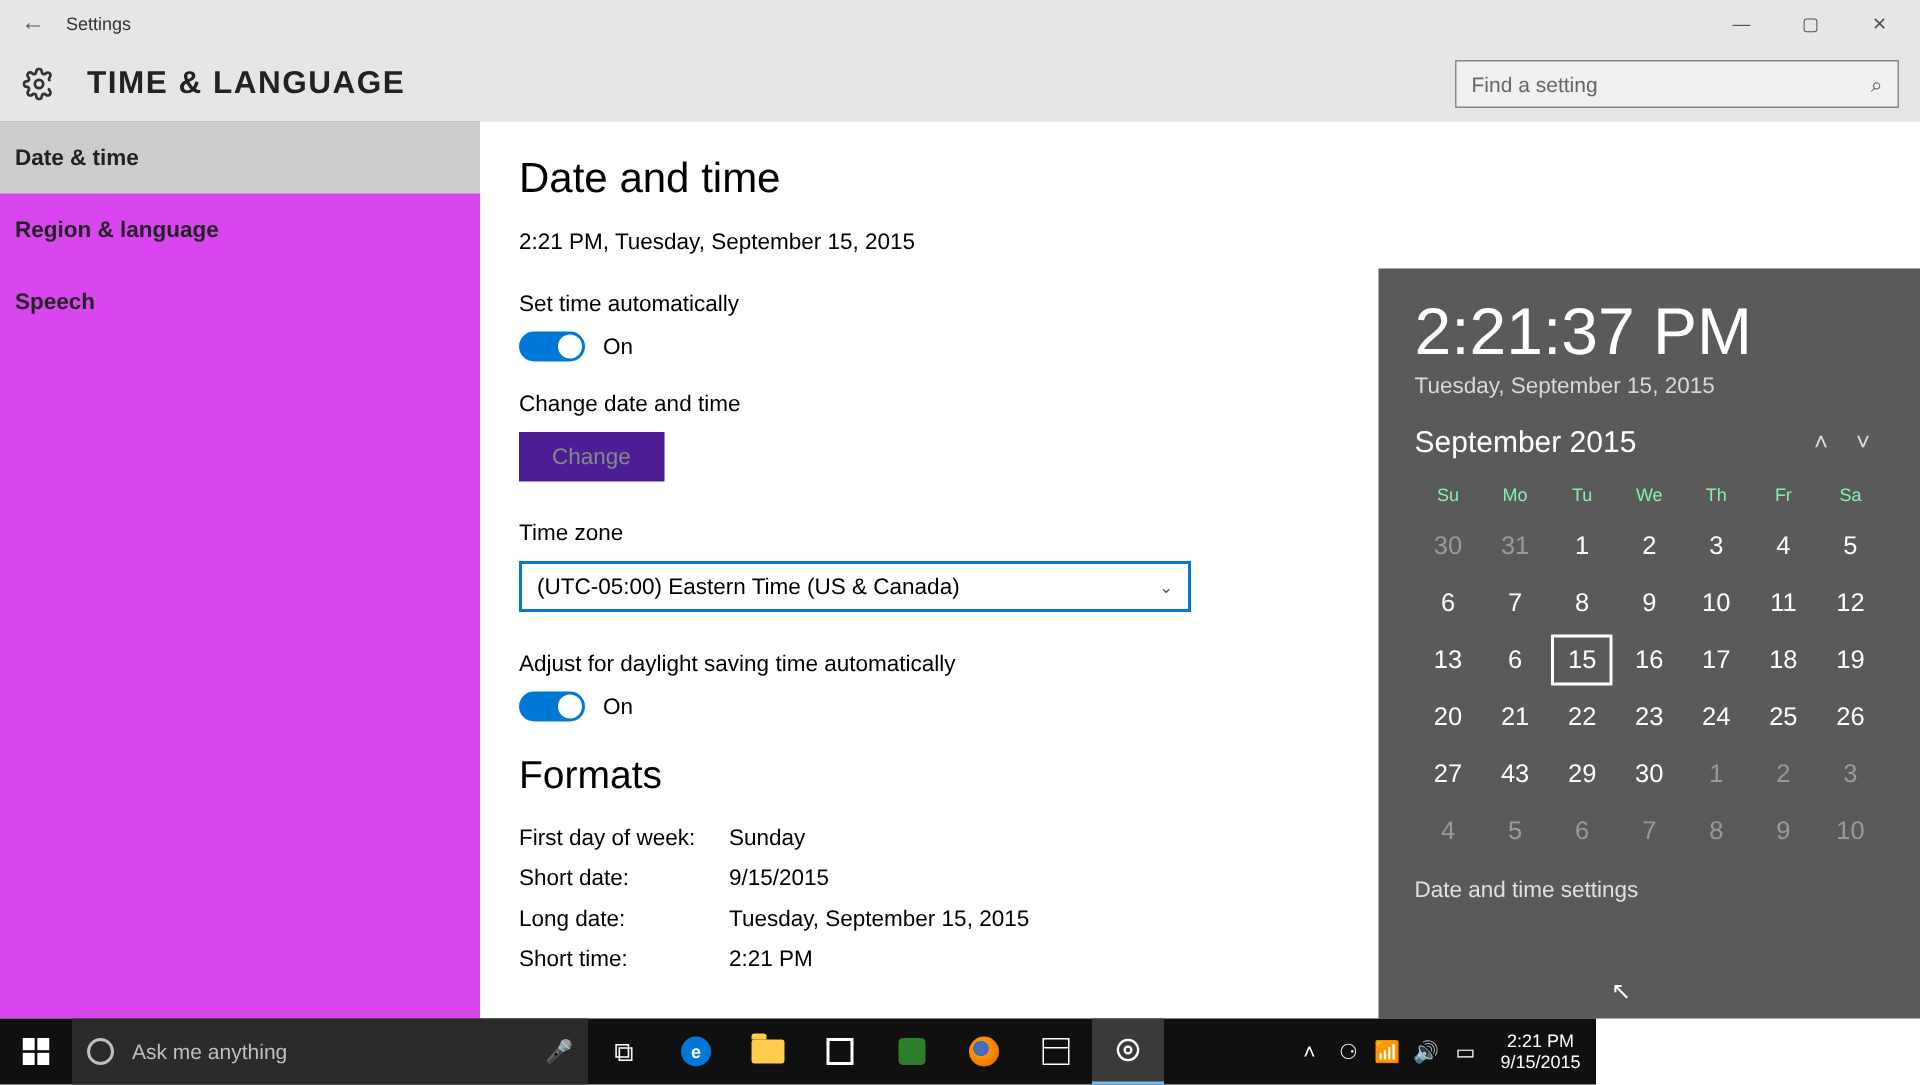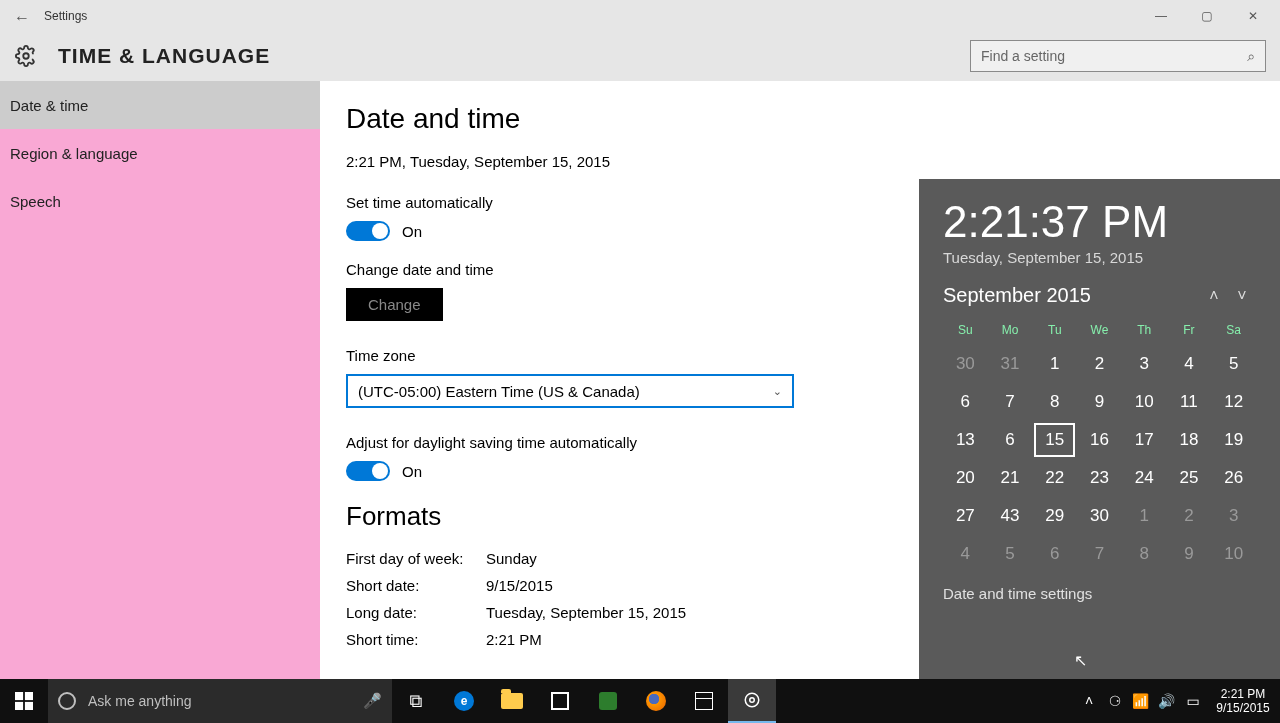--- a/index.html
+++ b/index.html
@@ -15,33 +15,33 @@
 
 .headerstrip { height: 49px; background: #e6e6e6; display: flex; align-items: center; padding: 0 12px; border-bottom: 1px solid #e6e6e6; }
 .gear { width: 28px; height: 28px; display: flex; align-items: center; justify-content: center; color: #333; }
 .header-title { font-size: 21px; font-weight: 600; letter-spacing: 1px; margin-left: 18px; color: #222; }
 .headerstrip .spacer { flex: 1; }
 .searchbox { width: 296px; height: 32px; border: 1px solid #8a8a8a; background: #f0f0f0; display: flex; align-items: center; padding: 0 10px; color: #666; font-size: 14px; margin-right: 2px;}
 .searchbox .mag { margin-left: auto; font-size: 14px; }
 
 
 .body { display: flex; height: 598px; }
-.sidebar { width: 320px; background: #f9a8d4; }
+.sidebar { width: 320px; background: #d946ef; font-weight: bold; }
 .side-item { height: 48px; display: flex; align-items: center; padding-left: 10px; font-size: 15px; color: #222; cursor: pointer; }
 .side-item.selected { background: #cccccc; }
 
 .main { flex: 1; padding: 22px 26px 0 26px; overflow: hidden; position: relative; }
 .main h1 { font-size: 28px; font-weight: 400; margin-bottom: 18px; }
 .main .datetime { font-size: 15px; margin-bottom: 24px; }
 .lbl { font-size: 15px; margin-bottom: 10px; }
 .toggle-row { display: flex; align-items: center; margin-bottom: 20px; }
 .toggle { width: 44px; height: 20px; border-radius: 10px; background: #0078d7; position: relative; margin-right: 12px; }
 .toggle::after { content: ""; position: absolute; right: 2px; top: 2px; width: 16px; height: 16px; border-radius: 50%; background: #fff; }
 .toggle-label { font-size: 15px; }
-.change-btn { padding: 8px 22px; background: #000000; color: #888; font-size: 15px; border: none; margin-bottom: 26px; }
+.change-btn { padding: 8px 22px; background: #4c1d95; color: #888; font-size: 15px; border: none; margin-bottom: 26px; }
 .dropdown { width: 448px; height: 34px; border: 2px solid #0078d7; display: flex; align-items: center; padding: 0 10px; font-size: 15px; margin-bottom: 26px; background: #fff; }
 .dropdown .chev { margin-left: auto; font-size: 11px; color: #555; }
 .main h2 { font-size: 26px; font-weight: 400; margin-top: 20px; margin-bottom: 18px; }
 .fmt-row { display: flex; font-size: 15px; margin-bottom: 10px; }
 .fmt-row .k { width: 140px; }
 
 
 .flyout { position: absolute; top: 179px; left: 919px; width: 361px; height: 500px; background: #5a5a5a; color: #fff; padding: 18px 24px 0 24px; }
 .flyout .bigtime { font-size: 44px; font-weight: 300; letter-spacing: 0; }
 .flyout .bigdate { font-size: 15px; color: #d8d8d8; margin-top: 2px; margin-bottom: 18px; }
@@ -51,21 +51,21 @@
 .cal { width: 100%; }
 .cal .hdr, .cal .wk { display: grid; grid-template-columns: repeat(7, 1fr); gap: 0; }
 .cal .hdr div { text-align: center; font-size: 12px; color: #86efac; padding: 4px 0 8px 0; }
 .cal .wk div { text-align: center; font-size: 17px; padding: 9px 0; cursor: pointer; }
 .cal .dim { color: #9a9a9a; }
 .cal .today { outline: 2px solid #fff; outline-offset: -4px; }
 .flyout .settings-link { font-size: 15px; color: #e0e0e0; margin-top: 12px; cursor: pointer; }
 .cursor { position: absolute; top: 651px; left: 1074px; font-size: 16px; color: #fff; pointer-events: none; }
 
 
-.taskbar { position: absolute; bottom: 0; left: 0; width: 1280px; height: 44px; background: #101010; display: flex; align-items: stretch; color: #fff; }
+.taskbar { position: absolute; bottom: 0; left: 0; width: 1064px; height: 44px; background: #101010; display: flex; align-items: stretch; color: #fff; }
 .tb-btn { width: 48px; display: flex; align-items: center; justify-content: center; font-size: 18px; color: #fff; }
 .tb-btn.active { background: #3a3a3a; border-bottom: 2px solid #76b9ed; }
 .cortana { display: flex; align-items: center; background: #2b2b2b; width: 344px; padding: 0 10px; color: #bfbfbf; font-size: 14px; }
 .cortana .circ { width: 18px; height: 18px; border: 2px solid #bfbfbf; border-radius: 50%; margin-right: 12px; }
 .cortana .mic { margin-left: auto; font-size: 15px; }
 .tray { margin-left: auto; display: flex; align-items: center; }
 .tray .ic { width: 26px; text-align: center; font-size: 14px; color: #fff; }
 .tray .clock { width: 74px; text-align: center; font-size: 12px; line-height: 14px; padding: 0 4px; }
 .startlogo svg { width: 18px; height: 18px; }
 .edge { width:20px; height:20px; border-radius:50%; background:#0078d7; display:flex; align-items:center; justify-content:center; font-size:12px; font-weight:bold; color:#fff;}

